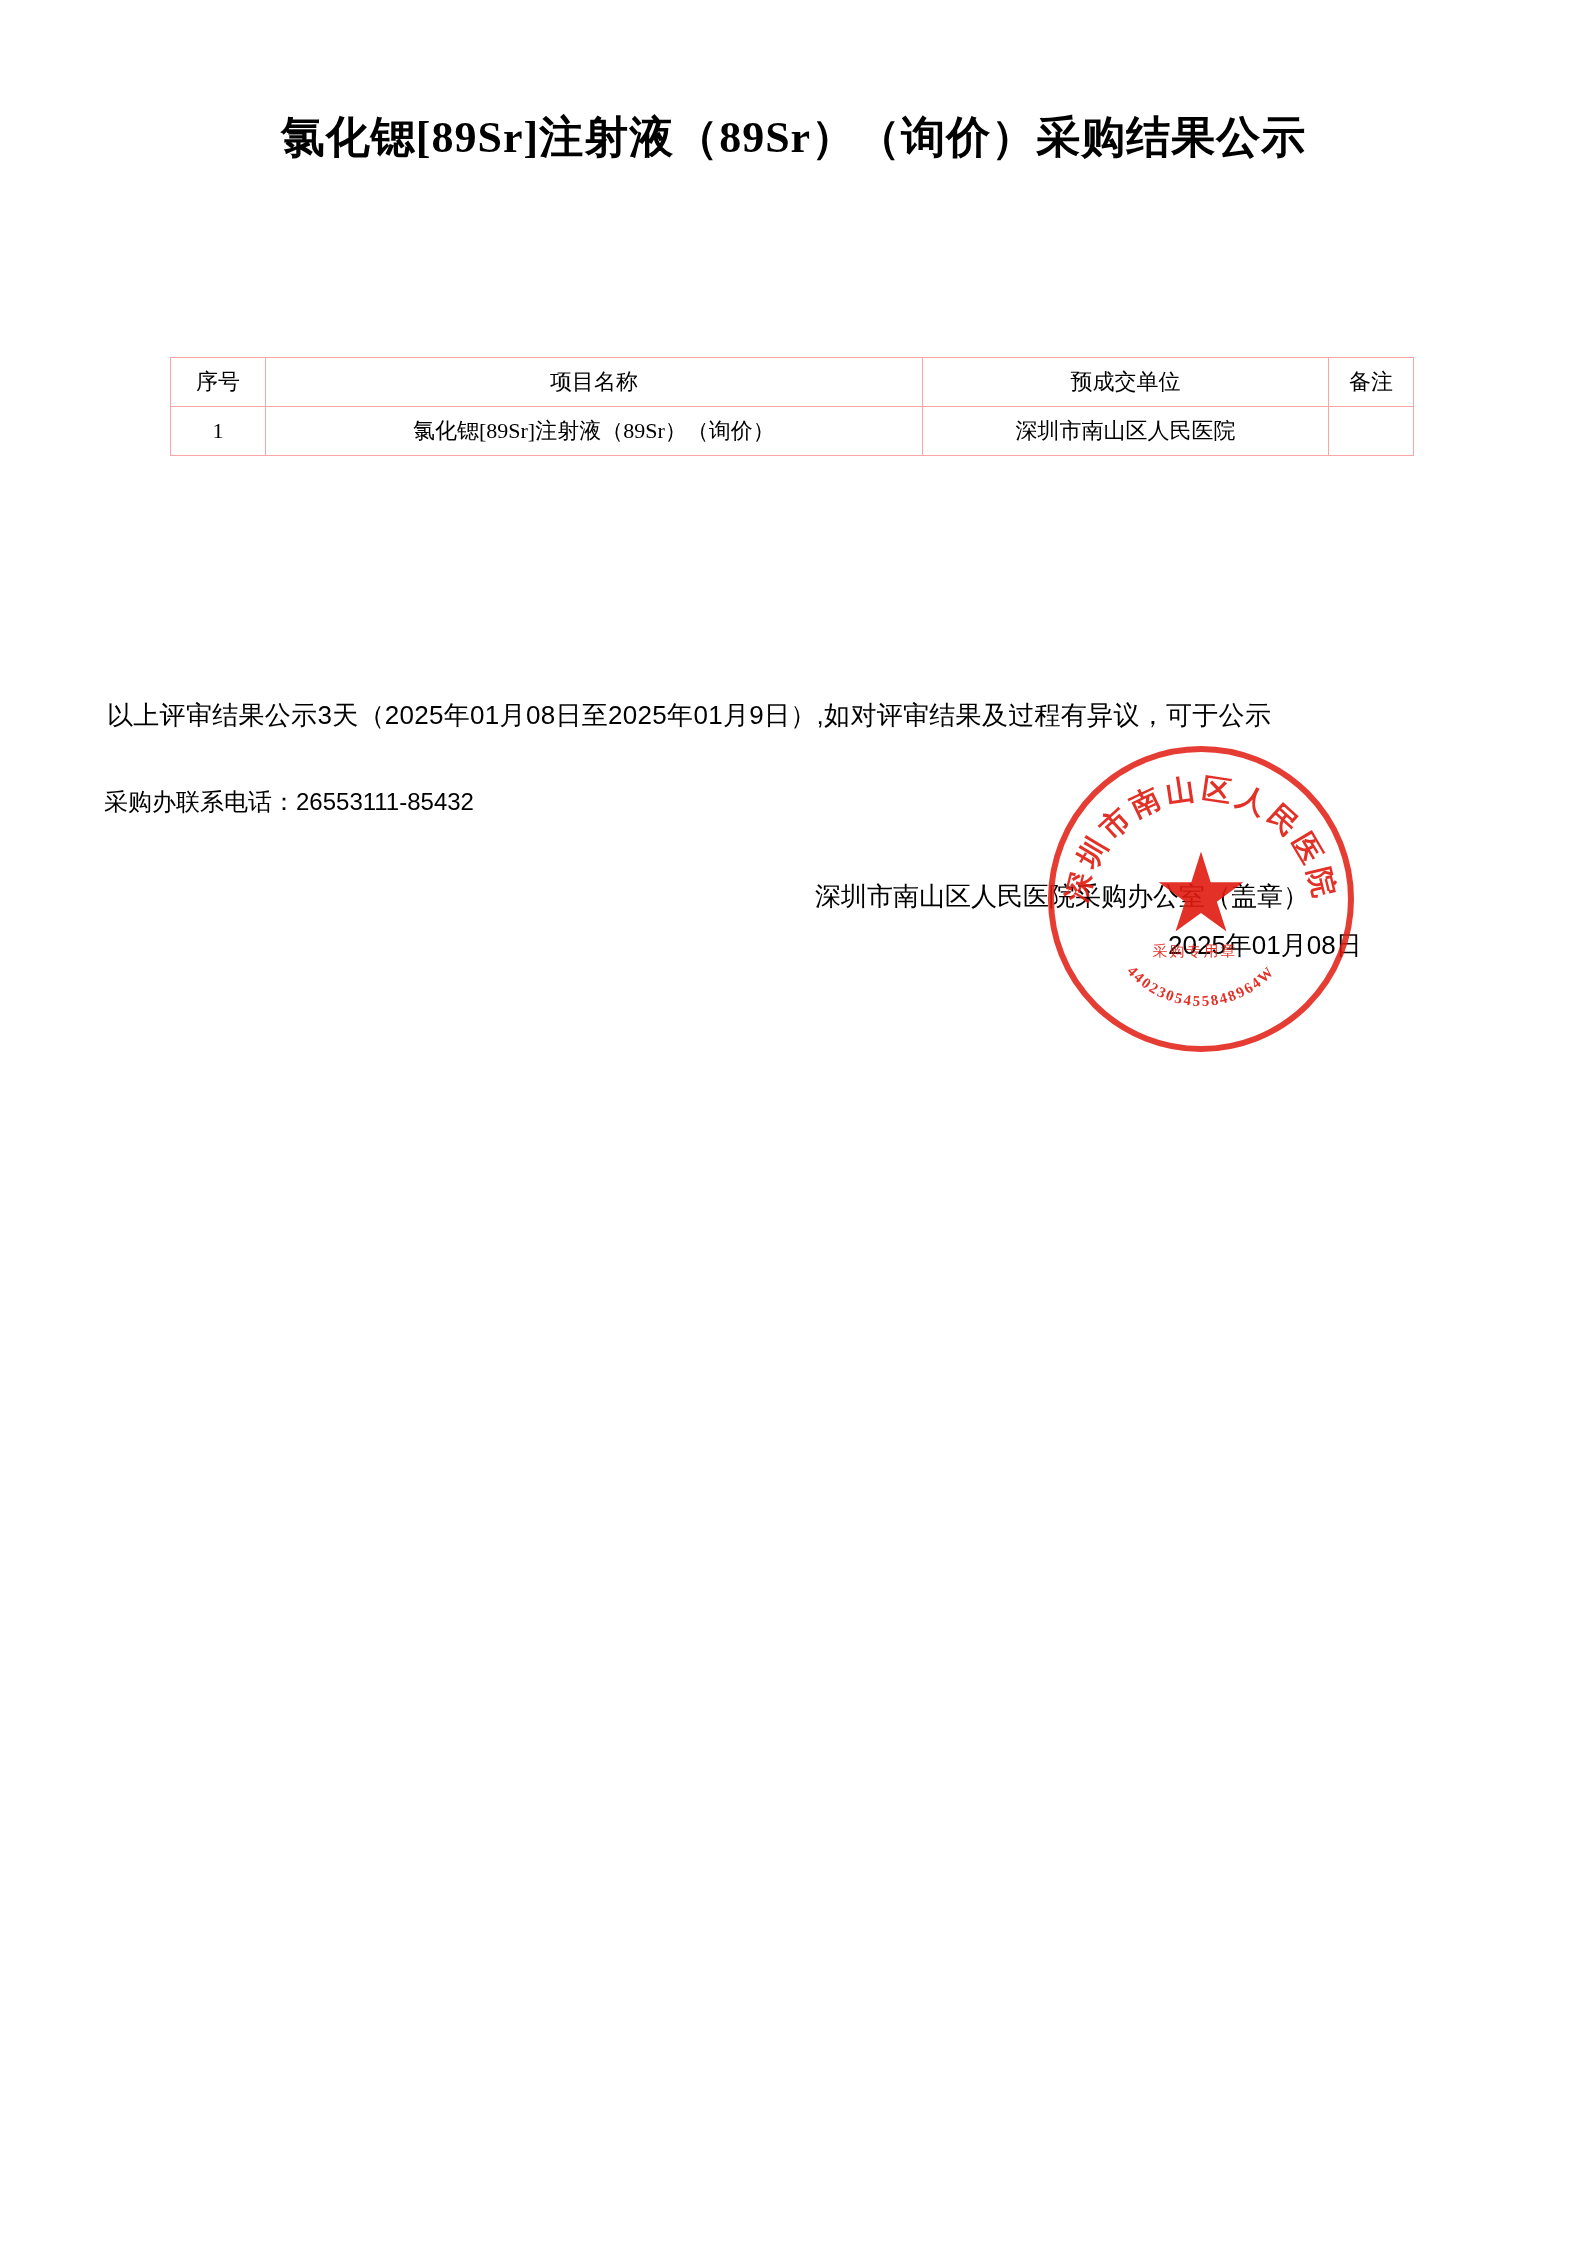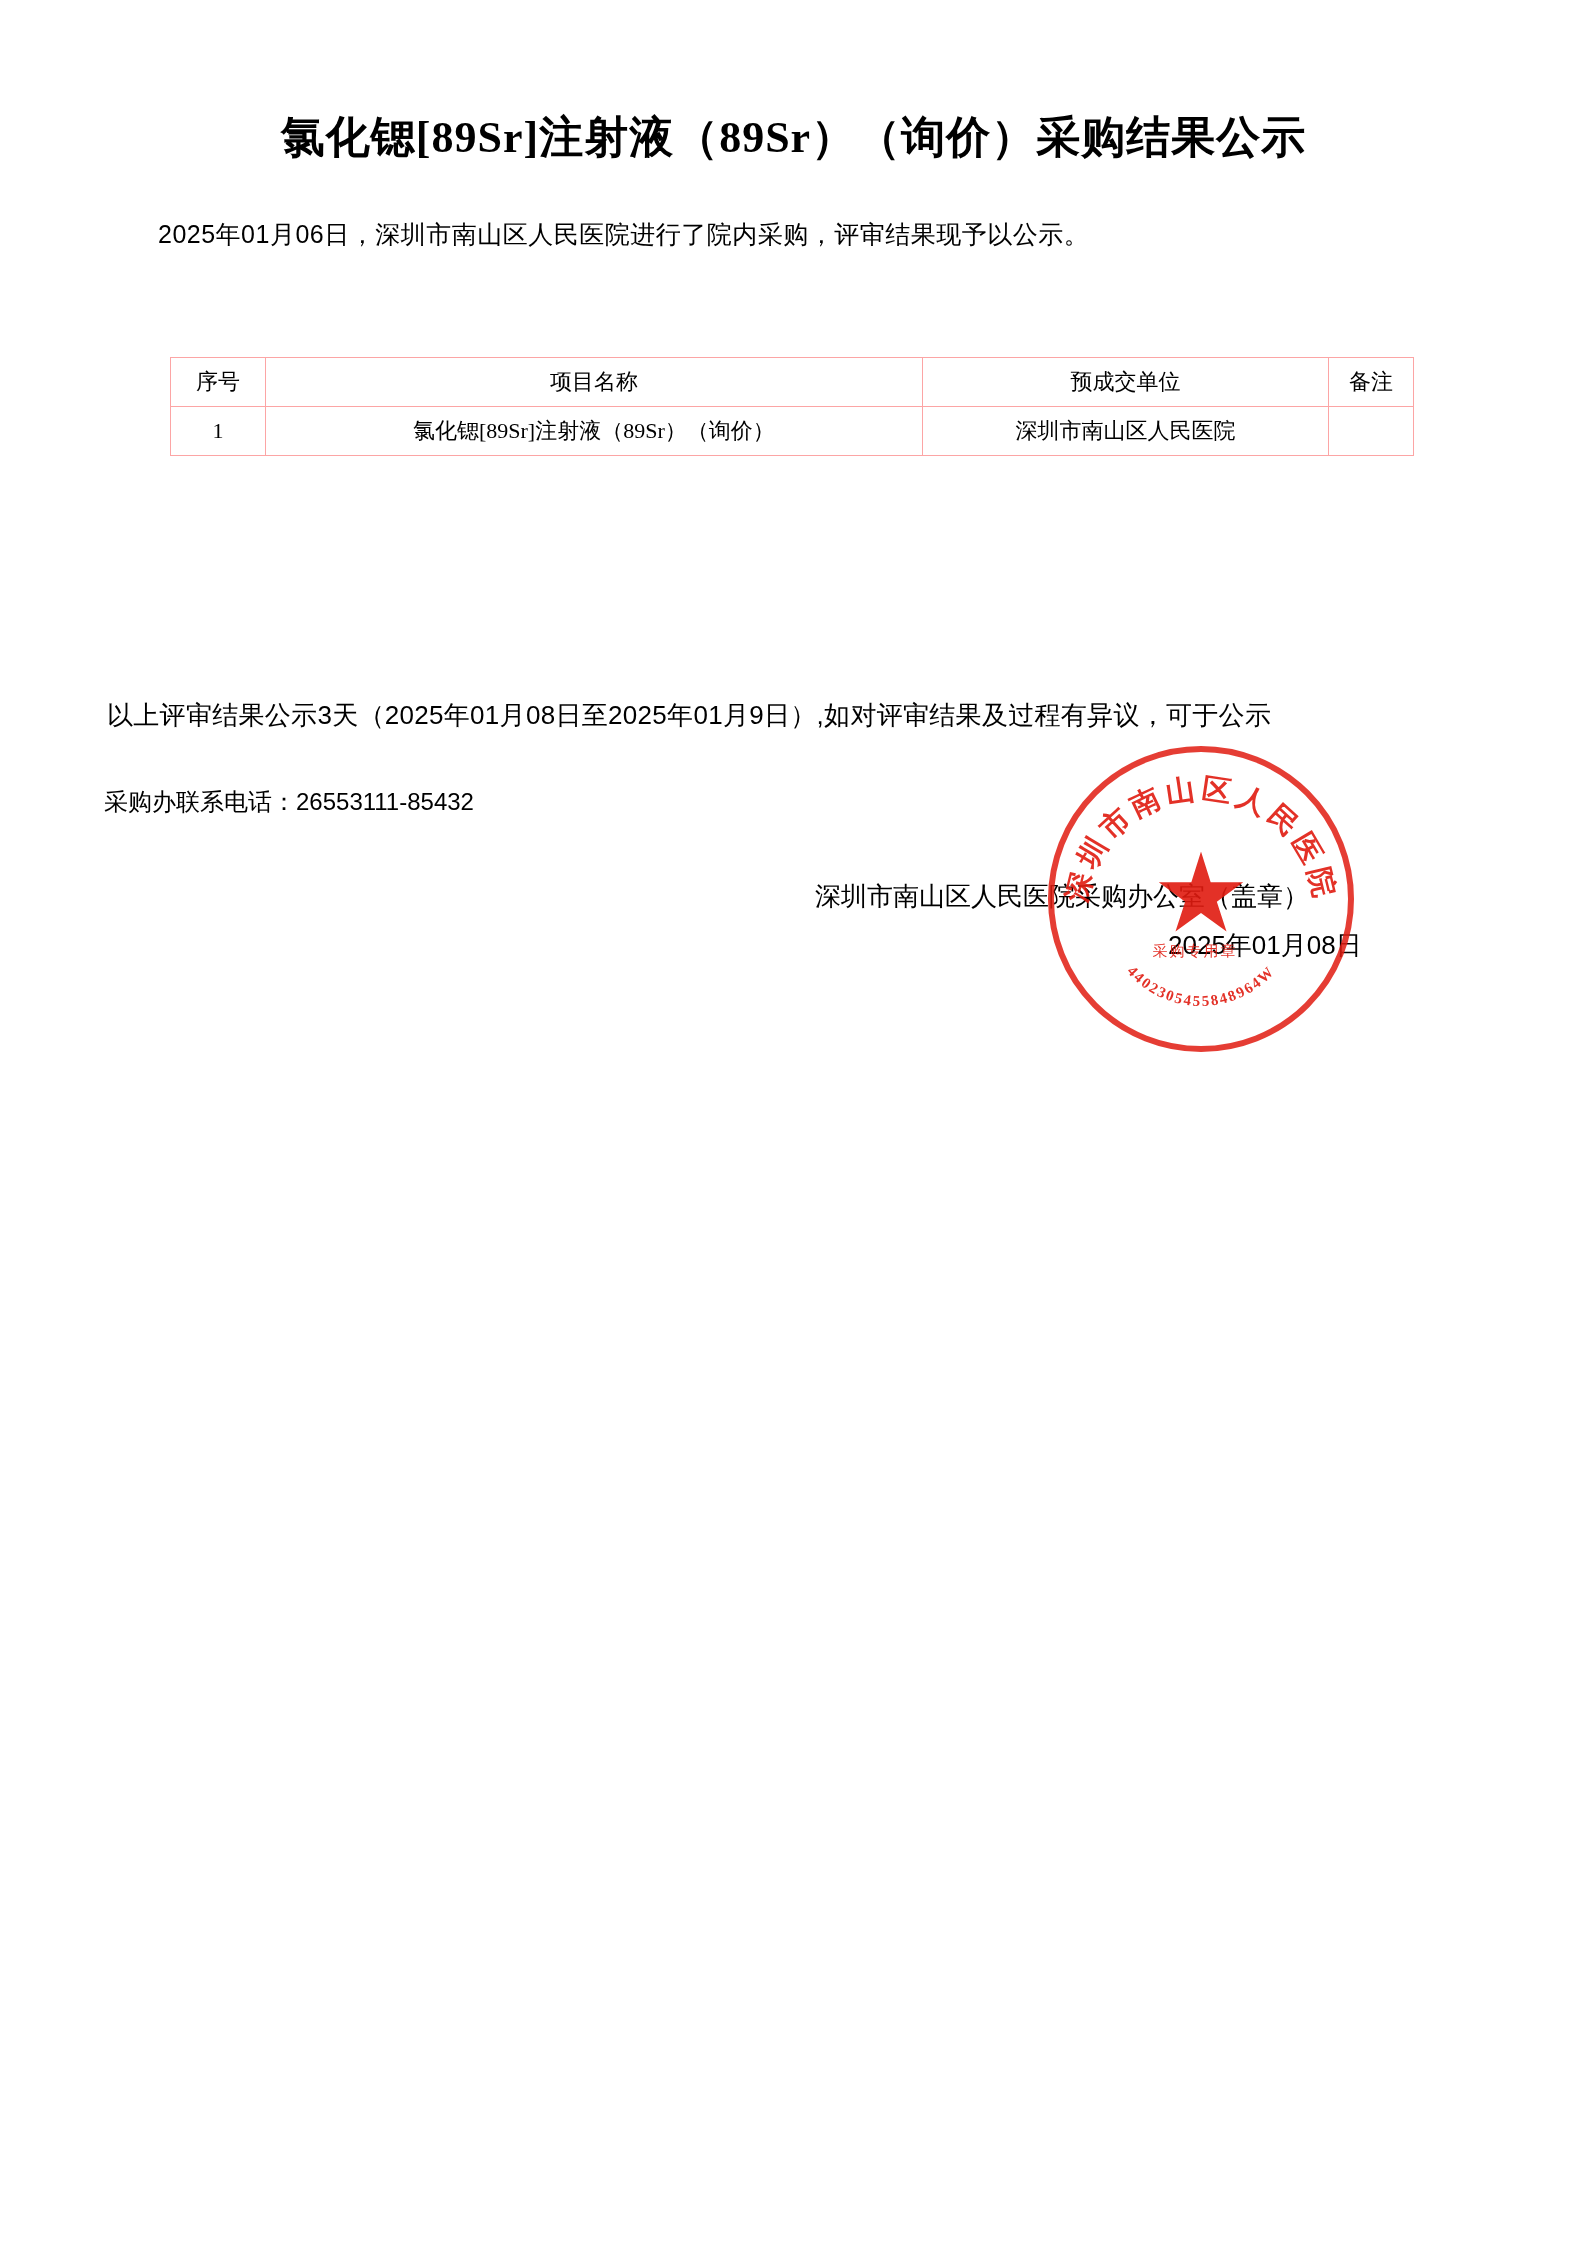--- a/index.html
+++ b/index.html
@@ -158,21 +158,20 @@
     opacity: 0.9;
   }
 </style>
 </head>
 <body>
 
 <div class="page">
 
   <div class="doc-title">氯化锶[89Sr]注射液（89Sr）（询价）采购结果公示</div>
 
-  <div class="intro-line">2025年01月06日，深圳市南山区人民医院进行了院内采购，评审结果现予以公示。</div>
 
   <table class="result-table">
     <thead>
       <tr>
         <th class="col-no">序号</th>
         <th class="col-name">项目名称</th>
         <th class="col-unit">预成交单位</th>
         <th class="col-note">备注</th>
       </tr>
     </thead>

